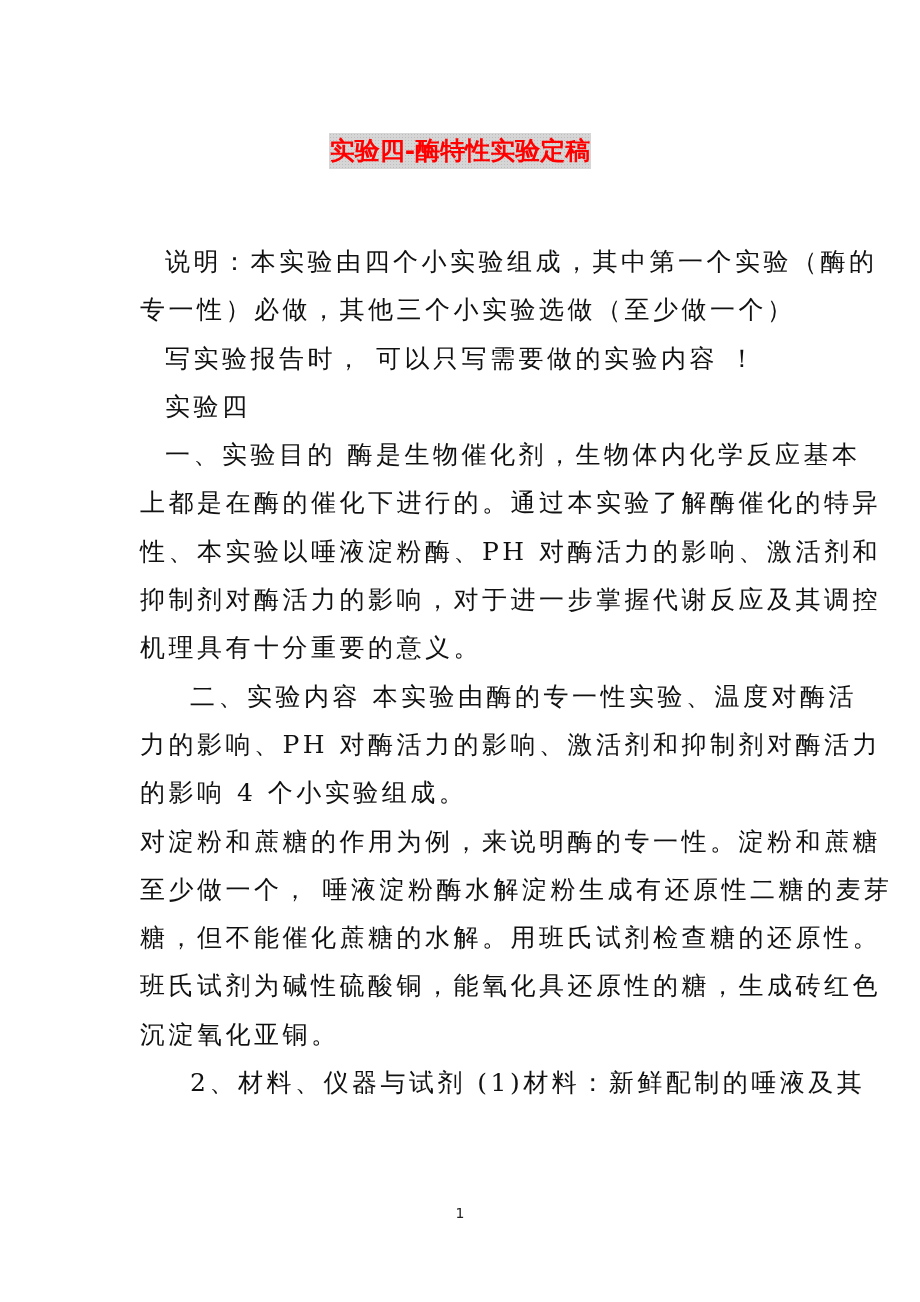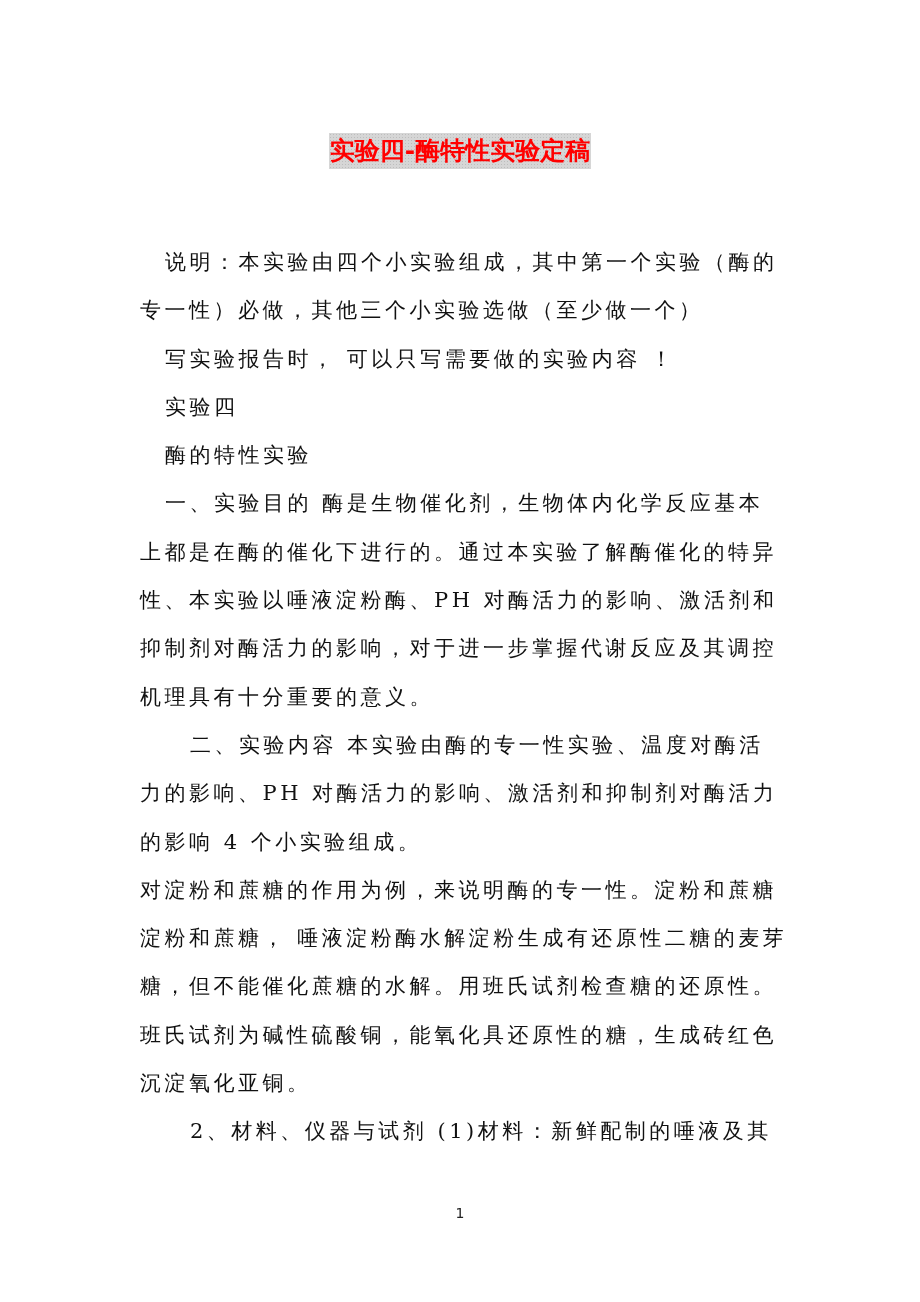--- a/index.html
+++ b/index.html
@@ -45,21 +45,21 @@
   }
   .body {
     position: absolute;
     left: 140px;
     top: 222px;
     width: 660px;
   }
   .line {
     height: 48.3px;
     line-height: 48.3px;
-    font-size: 21px;
+    font-size: 25px;
     letter-spacing: 3.5px;
     white-space: nowrap;
   }
   .i1 { padding-left: 25px; }
   .i2 { padding-left: 50px; }
   .i2b { padding-left: 48px; }
   .page-number {
     position: absolute;
     left: 0;
     width: 920px;
@@ -77,31 +77,30 @@
 
   <div class="title-wrap">
     <span class="title">实验四-酶特性实验定稿</span>
   </div>
 
   <div class="body">
     <div class="line i1">说明：本实验由四个小实验组成，其中第一个实验（酶的</div>
     <div class="line">专一性）必做，其他三个小实验选做（至少做一个）</div>
     <div class="line i1">写实验报告时，  可以只写需要做的实验内容 ！</div>
     <div class="line i1">实验四</div>
-    <div class="line i1">酶的特性实验</div>
     <div class="line i1">一、实验目的 酶是生物催化剂，生物体内化学反应基本</div>
     <div class="line">上都是在酶的催化下进行的。通过本实验了解酶催化的特异</div>
     <div class="line">性、本实验以唾液淀粉酶、PH 对酶活力的影响、激活剂和</div>
     <div class="line">抑制剂对酶活力的影响，对于进一步掌握代谢反应及其调控</div>
     <div class="line">机理具有十分重要的意义。</div>
     <div class="line i2">二、实验内容 本实验由酶的专一性实验、温度对酶活</div>
     <div class="line">力的影响、PH 对酶活力的影响、激活剂和抑制剂对酶活力</div>
     <div class="line">的影响 4 个小实验组成。</div>
     <div class="line">对淀粉和蔗糖的作用为例，来说明酶的专一性。淀粉和蔗糖</div>
-    <div class="line">淀粉和蔗糖， 唾液淀粉酶水解淀粉生成有还原性二糖的麦芽</div>
+    <div class="line">至少做一个， 唾液淀粉酶水解淀粉生成有还原性二糖的麦芽</div>
     <div class="line">糖，但不能催化蔗糖的水解。用班氏试剂检查糖的还原性。</div>
     <div class="line">班氏试剂为碱性硫酸铜，能氧化具还原性的糖，生成砖红色</div>
     <div class="line">沉淀氧化亚铜。</div>
     <div class="line i2">2、材料、仪器与试剂 (1)材料：新鲜配制的唾液及其</div>
   </div>
 
   <div class="page-number">1</div>
 </div>
 
 </body></html>

